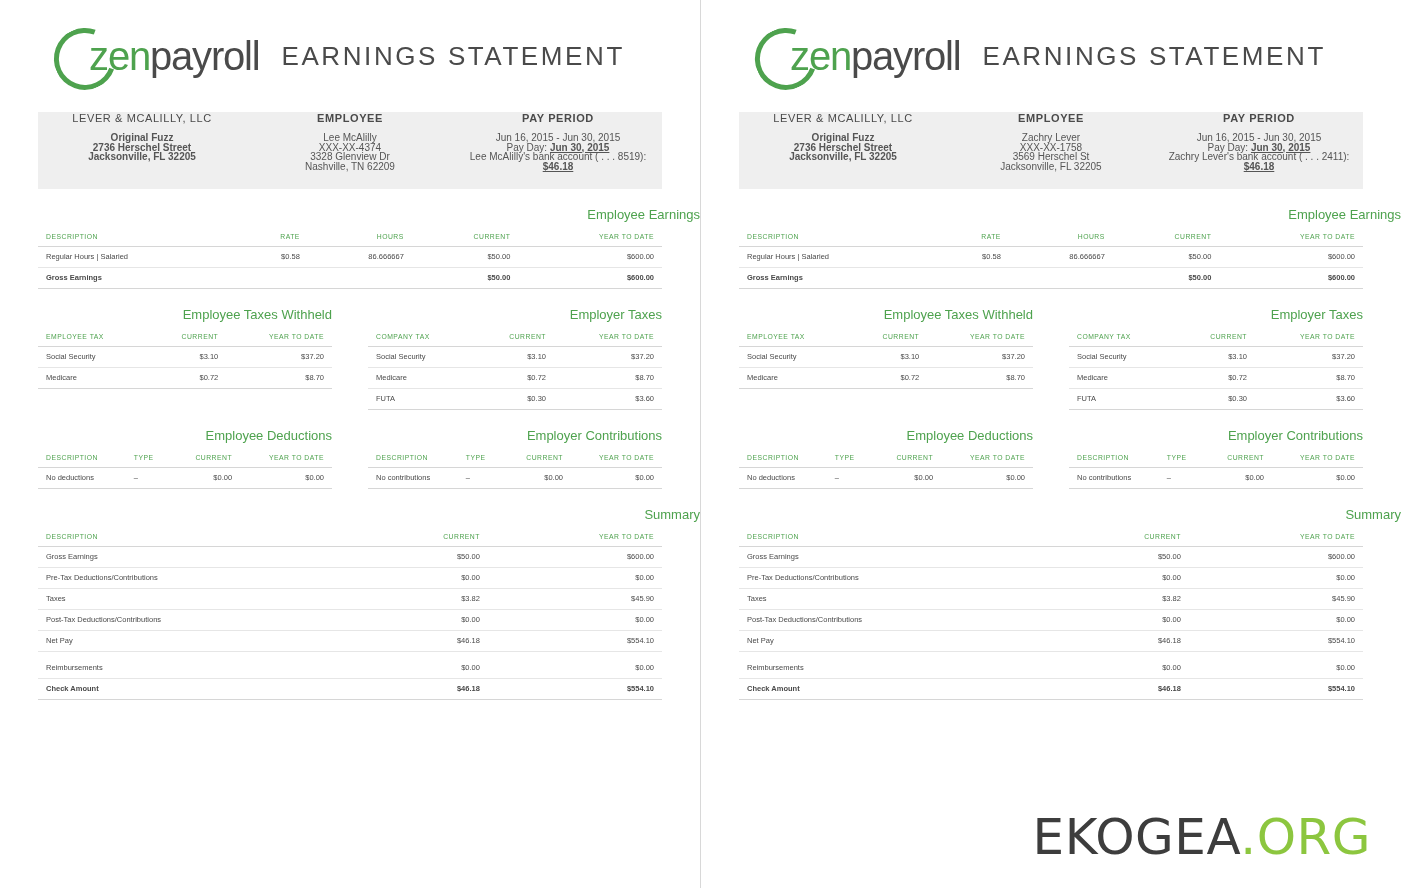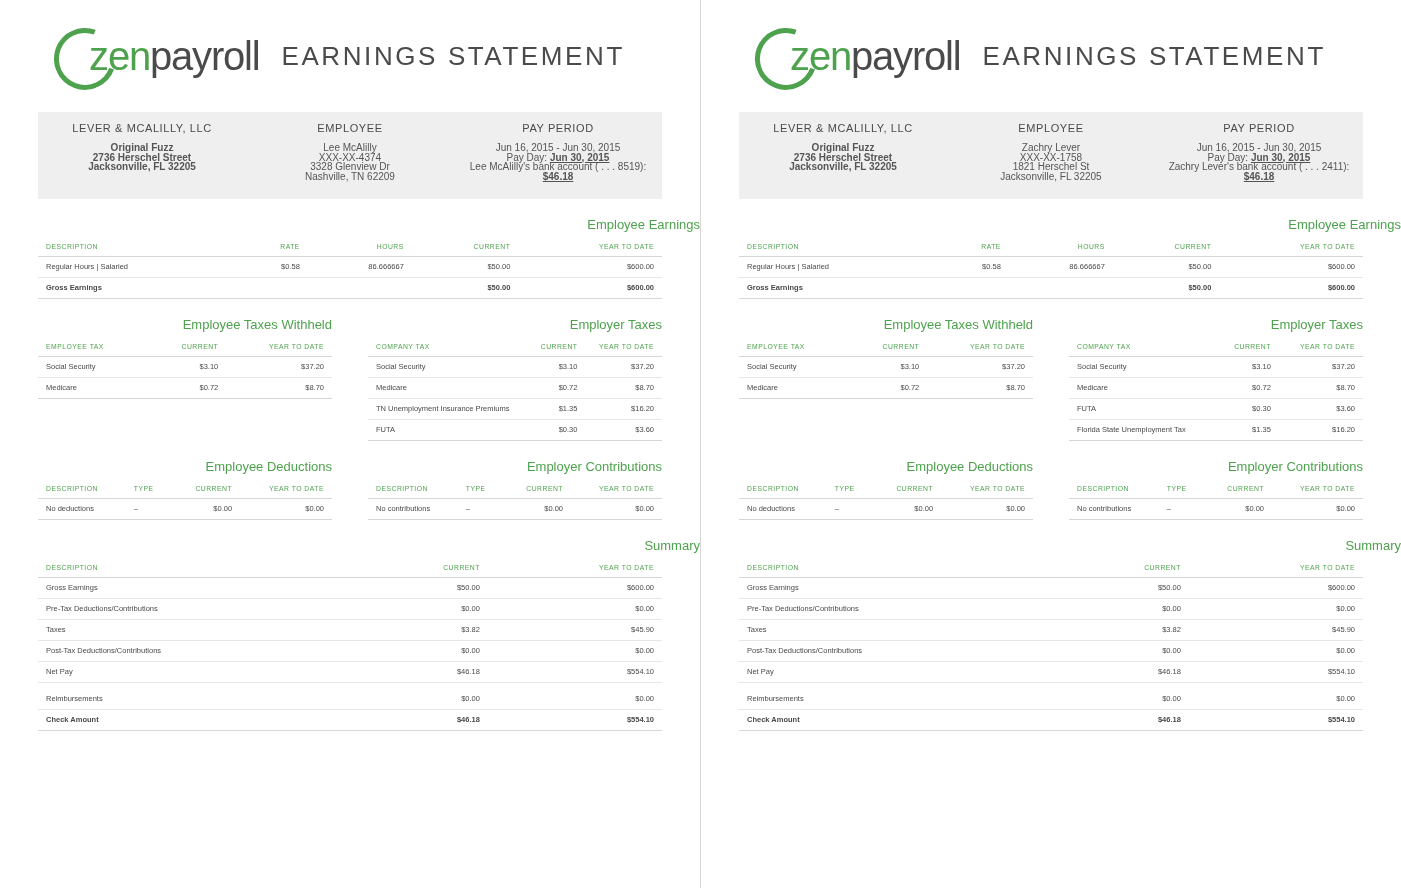--- a/index.html
+++ b/index.html
@@ -69,33 +69,33 @@
     letter-spacing: 2.6px;
     color: #4a4a4a;
     font-weight: 400;
   }
 
   
   .info-band {
     margin: 0 38px;
     background: #efefef;
     display: flex;
-    padding: 10px 0 18px 0;
+    padding: 0 0 18px 0;
   }
   .info-col {
     flex: 1;
     text-align: center;
     padding: 0 6px;
   }
   .info-col .t {
     font-size: 11px;
     letter-spacing: 0.6px;
     color: #4a4a4a;
     margin-bottom: 9px;
-    font-weight: 400;
+    font-weight: 700;
   }
   .info-col.company .t { font-weight: 400; }
   .info-col .l {
     font-size: 10px;
     line-height: 9.5px;
     color: #555;
   }
   .info-col.company .l { font-weight: bold; }
   .info-col .l b { font-weight: bold; text-decoration: underline; }
 
@@ -269,25 +269,20 @@
                 <td>Social Security</td>
                 <td class="r">$3.10</td>
                 <td class="r">$37.20</td>
               </tr>
               <tr>
                 <td>Medicare</td>
                 <td class="r">$0.72</td>
                 <td class="r">$8.70</td>
               </tr>
               <tr>
-                <td>TN Unemployment Insurance Premiums</td>
-                <td class="r">$1.35</td>
-                <td class="r">$16.20</td>
-              </tr>
-              <tr>
                 <td>FUTA</td>
                 <td class="r">$0.30</td>
                 <td class="r">$3.60</td>
               </tr>
             </tbody>
           </table>
         </div>
       </div>
       <div class="two-col">
         <div>
@@ -399,21 +394,21 @@
         <div class="info-col company">
           <div class="t">LEVER &amp; MCALILLY, LLC</div>
           <div class="l">Original Fuzz</div>
           <div class="l">2736 Herschel Street</div>
           <div class="l">Jacksonville, FL 32205</div>
         </div>
         <div class="info-col">
           <div class="t">EMPLOYEE</div>
           <div class="l">Zachry Lever</div>
           <div class="l">XXX-XX-1758</div>
-          <div class="l">1821 Herschel St</div>
+          <div class="l">3569 Herschel St</div>
           <div class="l">Jacksonville, FL 32205</div>
         </div>
         <div class="info-col">
           <div class="t">PAY PERIOD</div>
           <div class="l">Jun 16, 2015 - Jun 30, 2015</div>
           <div class="l"><span>Pay Day: </span><b>Jun 30, 2015</b></div>
           <div class="l"><span>Zachry Lever's bank account ( . . . 2411): </span><b>$46.18</b></div>
         </div>
       </div>
       <div class="sec-title">Employee Earnings</div>
@@ -490,25 +485,20 @@
               <tr>
                 <td>Medicare</td>
                 <td class="r">$0.72</td>
                 <td class="r">$8.70</td>
               </tr>
               <tr>
                 <td>FUTA</td>
                 <td class="r">$0.30</td>
                 <td class="r">$3.60</td>
               </tr>
-              <tr>
-                <td>Florida State Unemployment Tax</td>
-                <td class="r">$1.35</td>
-                <td class="r">$16.20</td>
-              </tr>
             </tbody>
           </table>
         </div>
       </div>
       <div class="two-col">
         <div>
           <div class="sec-title">Employee Deductions</div>
           <table class="tbl">
             <thead>
               <tr>
@@ -597,14 +587,17 @@
             <tr class="total">
               <td>Check Amount</td>
               <td class="r">$46.18</td>
               <td class="r">$554.10</td>
             </tr>
           </tbody>
         </table>
       </div>
     </div>
 
+  <div class="watermark">
+    <span class="wm-dark">EKOGEA</span><span class="wm-green">.ORG</span>
+  </div>
 
 </div>
 
 </body></html>

